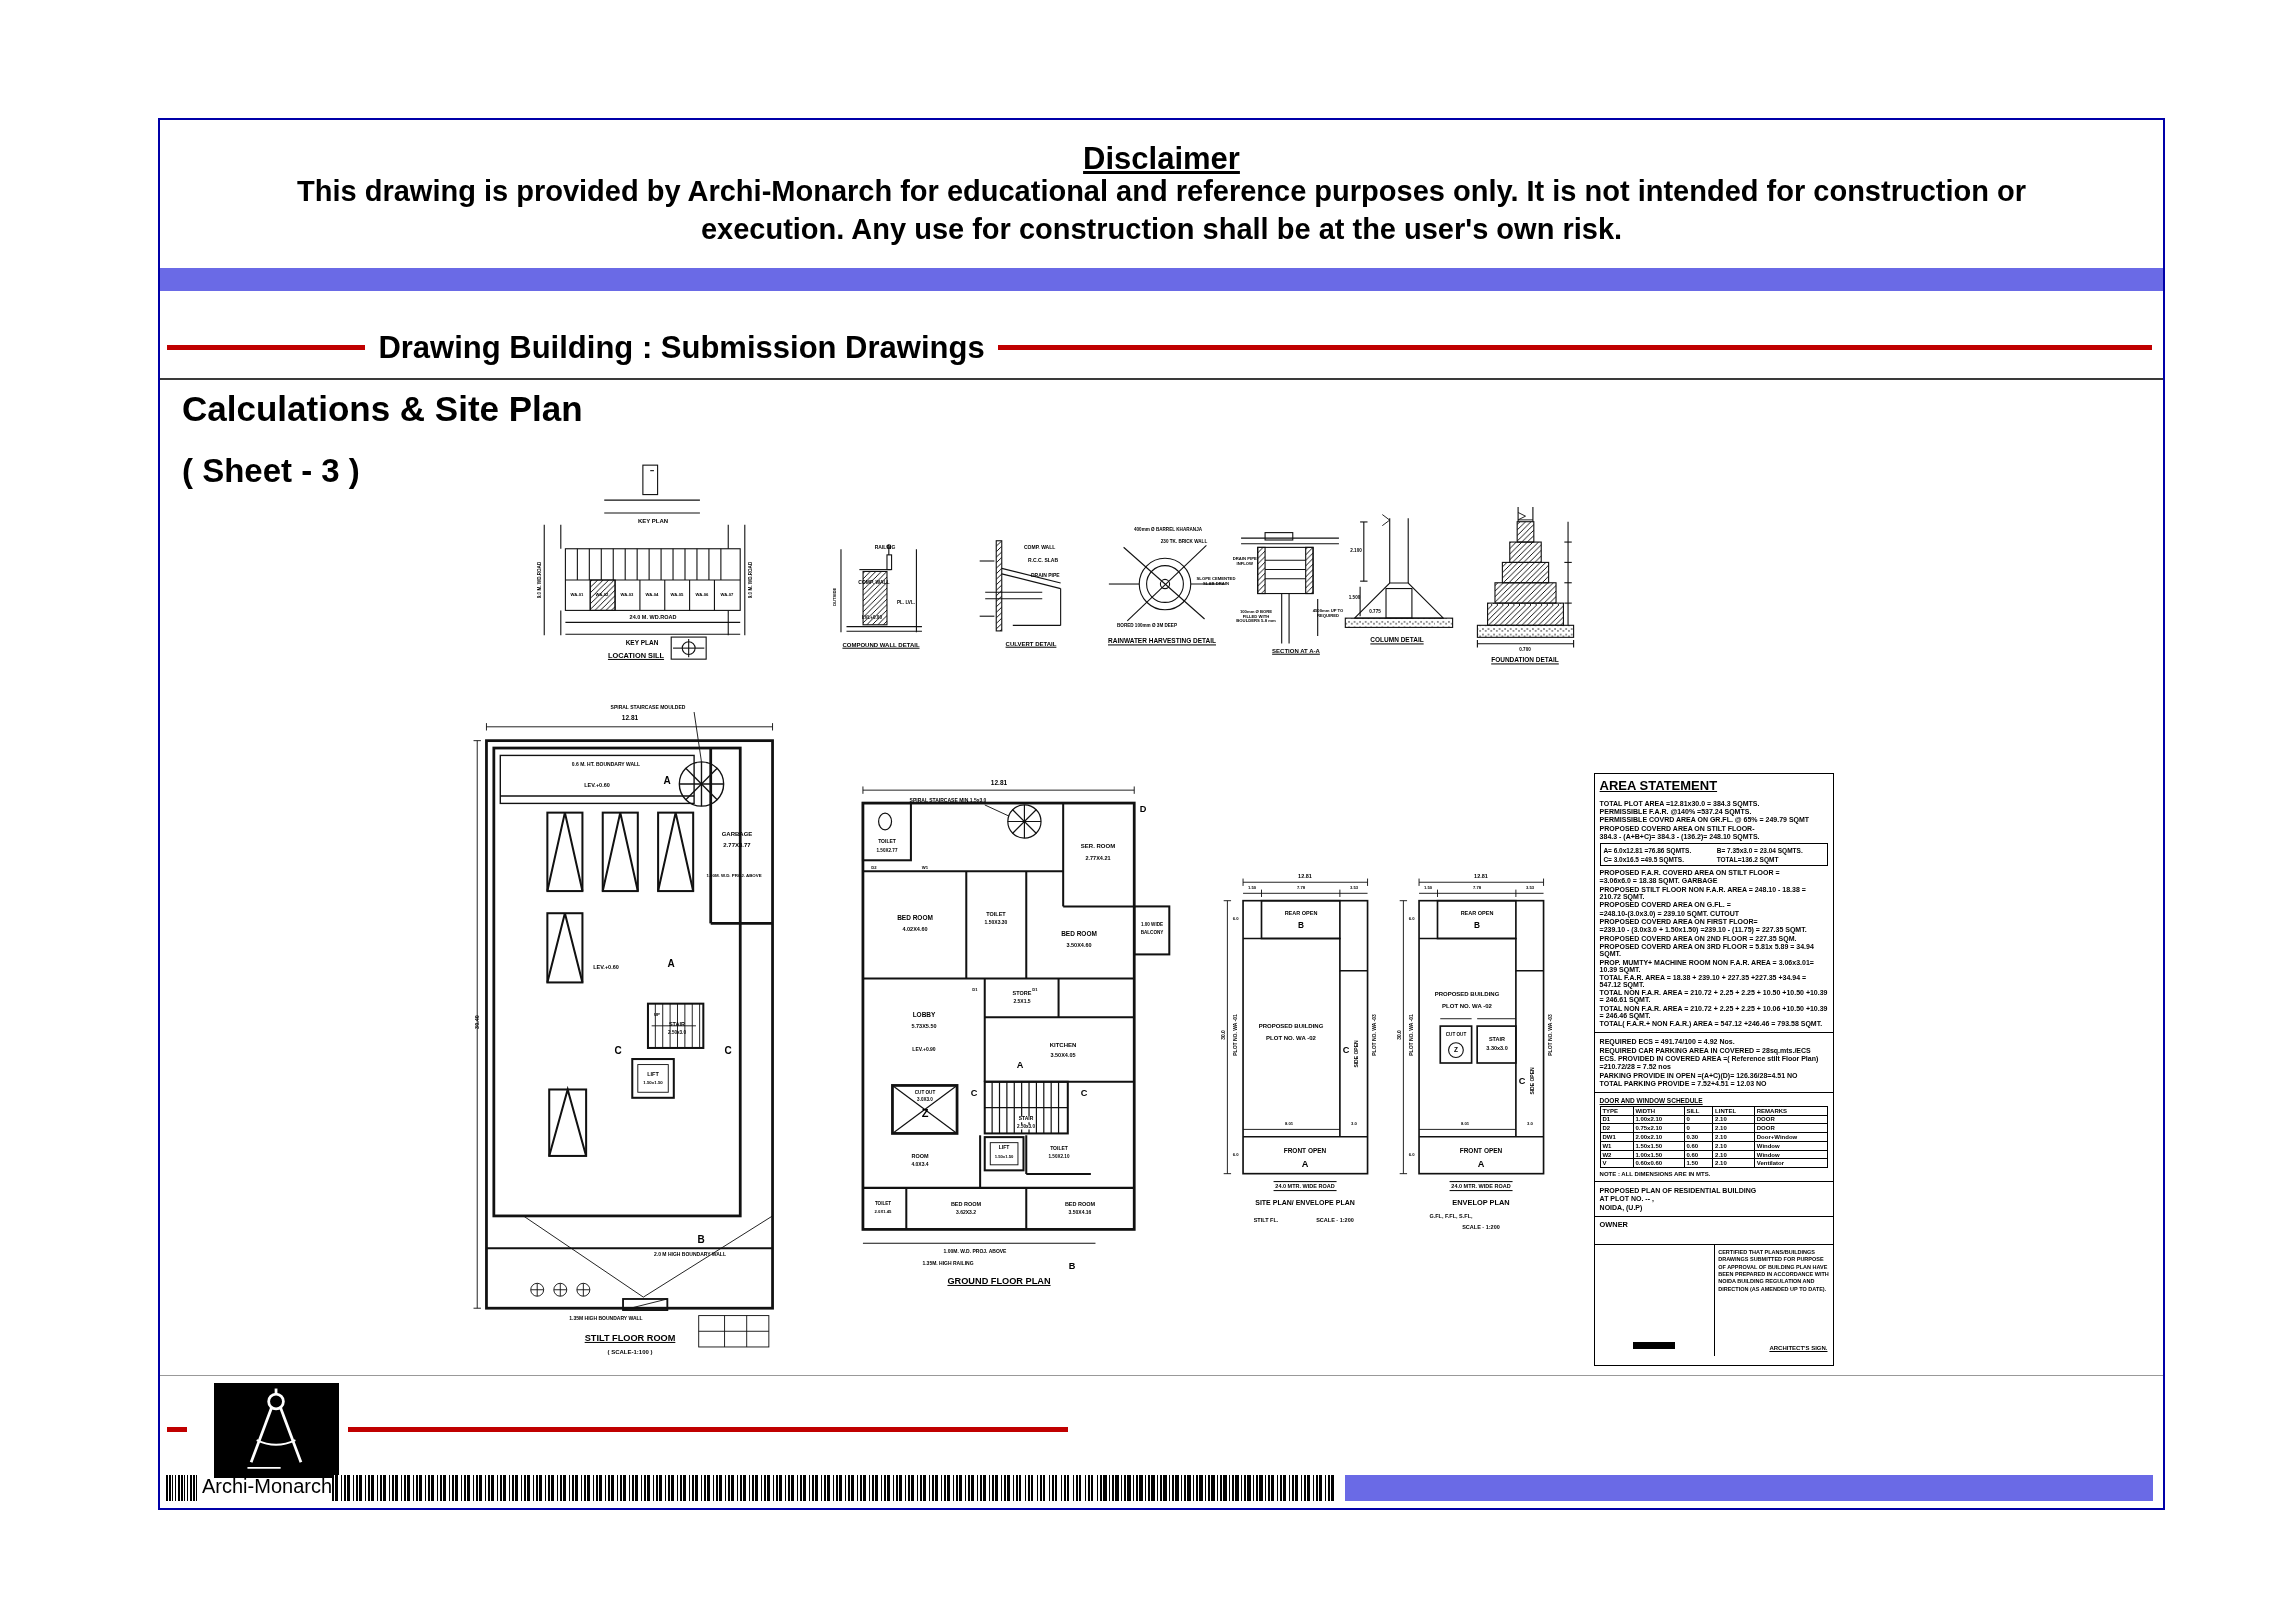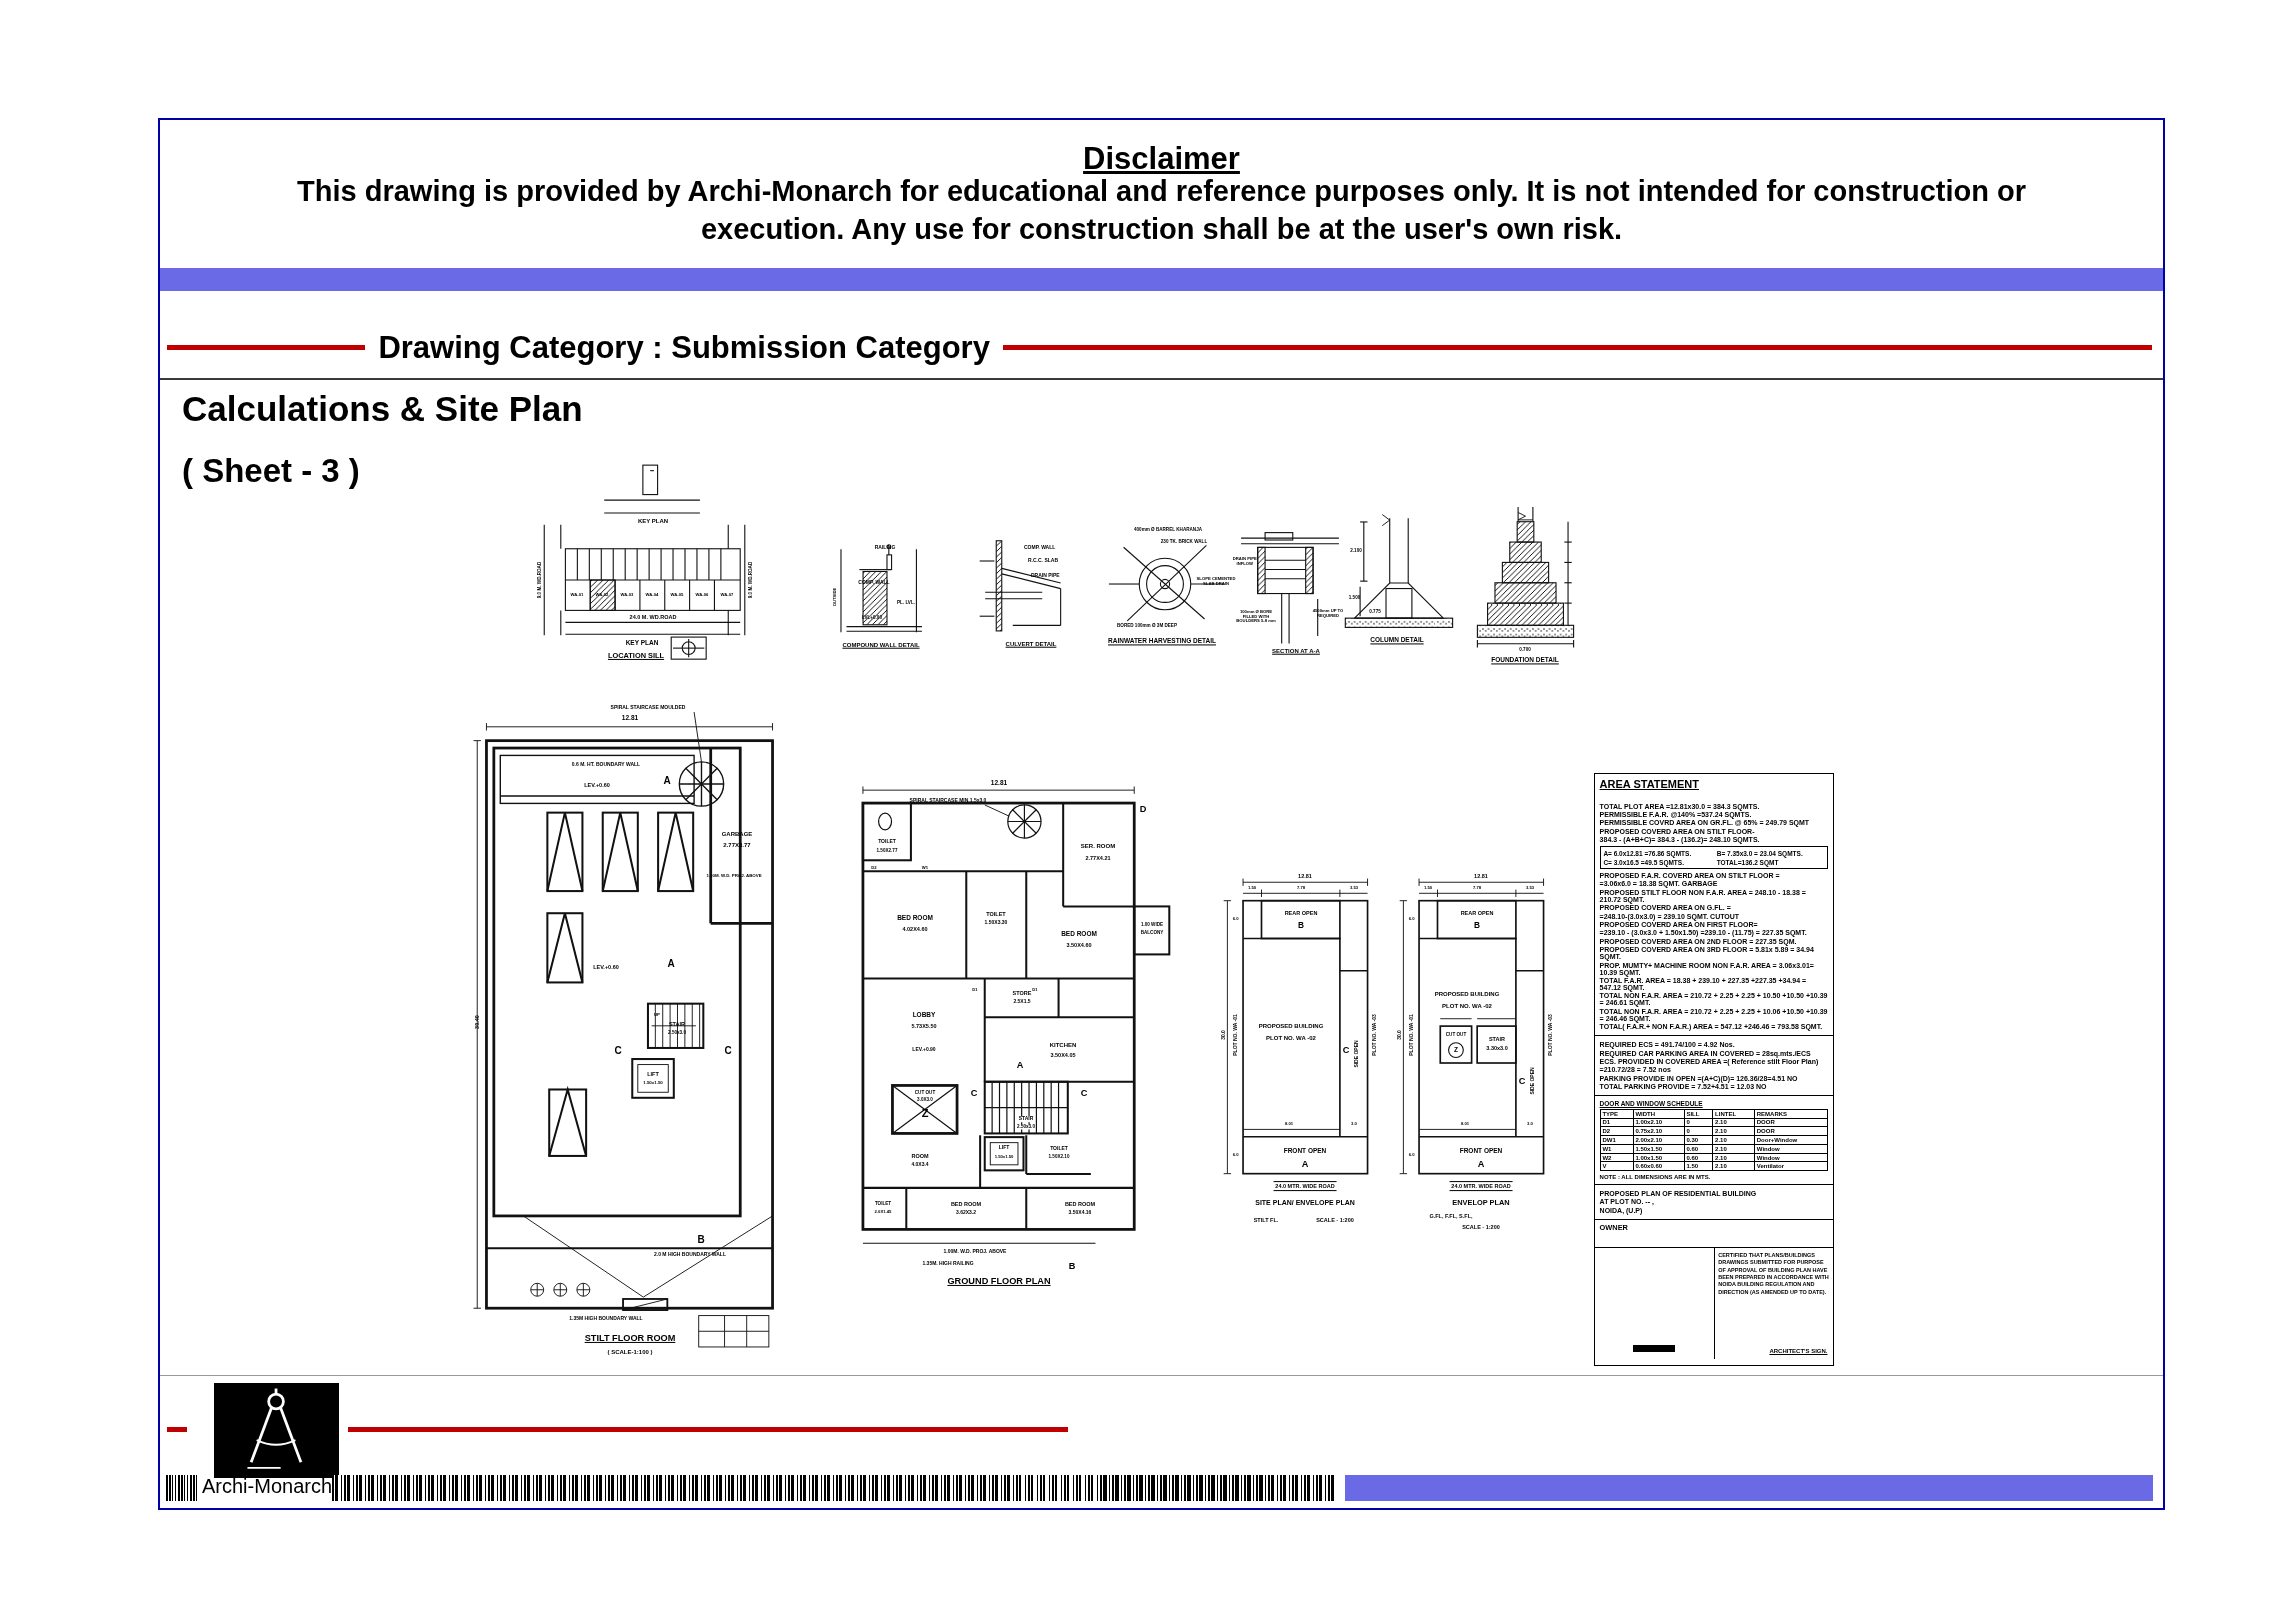--- a/index.html
+++ b/index.html
@@ -23,21 +23,21 @@
   .dwg svg{position:absolute;left:0;top:0;overflow:visible;}
   .lb{position:absolute;transform:translate(-50%,-50%);white-space:nowrap;text-align:center;line-height:1.1;}
   .lba{position:absolute;white-space:nowrap;}
   .rot{transform:translate(-50%,-50%) rotate(-90deg);}
   .u{text-decoration:underline;}
   .wrap{white-space:normal;}
   
   .panel{position:absolute;left:1434px;top:653px;width:238px;height:591px;border:1.8px solid #000;background:#fff;font-size:7px;}
   .panel .sec{padding:3.7px 4.6px;border-bottom:1.8px solid #000;}
   .panel .ln{margin:1.4px 0;}
-  .panel .ttl{font-size:11px;text-decoration:underline;margin-bottom:13px;}
+  .panel .ttl{font-size:13px;text-decoration:underline;margin-bottom:7px;}
   .abc{display:grid;grid-template-columns:1.05fr 1fr;border:1.4px solid #000;padding:1.8px 2.8px;margin:2.8px 0;}
   .abc .ln{margin:0.9px 0;font-size:6.5px;}
   .ptable{border-collapse:collapse;width:100%;margin-top:1.8px;}
   .ptable th,.ptable td{border:0.9px solid #000;font-size:6px;padding:0.9px 1.8px;text-align:left;font-weight:bold;}
   .sigrow{display:flex;height:111px;}
   .sigcell{flex:1;position:relative;padding:3.7px;}
   .sigcell+.sigcell{border-left:1.8px solid #000;}
   .smudge{position:absolute;left:50%;bottom:7.4px;width:42px;height:6.5px;background:#000;transform:translateX(-50%);}
   .certp{font-size:5.5px;line-height:1.35;white-space:normal;}
   .archsign{position:absolute;right:5.5px;bottom:5.5px;font-size:6px;text-decoration:underline;}
@@ -69,21 +69,21 @@
 
 <div class="page">
  <div class="sheet">
 
   <div class="disc-title">Disclaimer</div>
   <div class="disc-text">This drawing is provided by Archi-Monarch for educational and reference purposes only. It is not intended for construction or execution. Any use for construction shall be at the user's own risk.</div>
   <div class="purple-bar"></div>
 
   <div class="cat-row">
     <div class="redline" style="width:198px"></div>
-    <div class="cat-text">Drawing Category : Submission Category</div>
+    <div class="cat-text">Drawing Building : Submission Drawings</div>
     <div class="redline" style="flex:1"></div>
   </div>
   <div class="hr1"></div>
 
   <div class="h-main">Calculations &amp; Site Plan</div>
   <div class="h-sub">( Sheet - 3 )</div>
 
   <div class="dwg" style="left:424px;top:343px;width:138px;height:65px">
     <svg width="138" height="65" viewBox="0 0 150 70">
       <g stroke="#111" fill="none" stroke-width="1.2">

